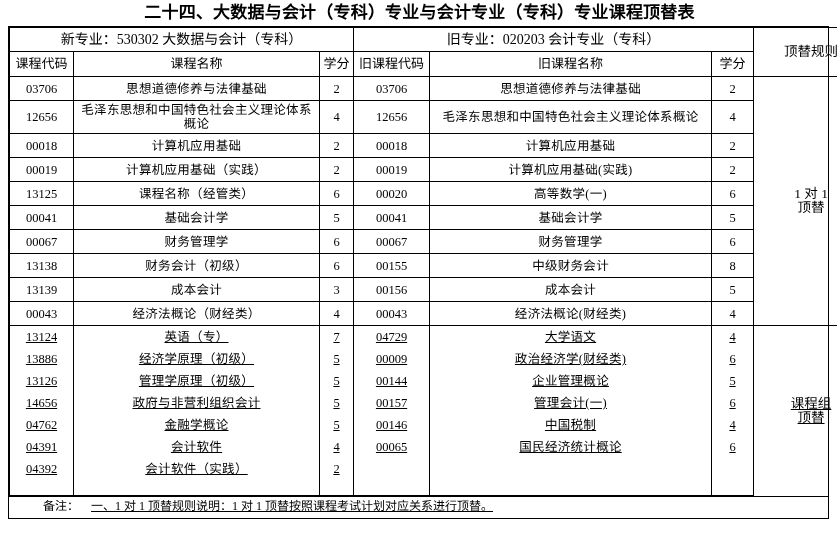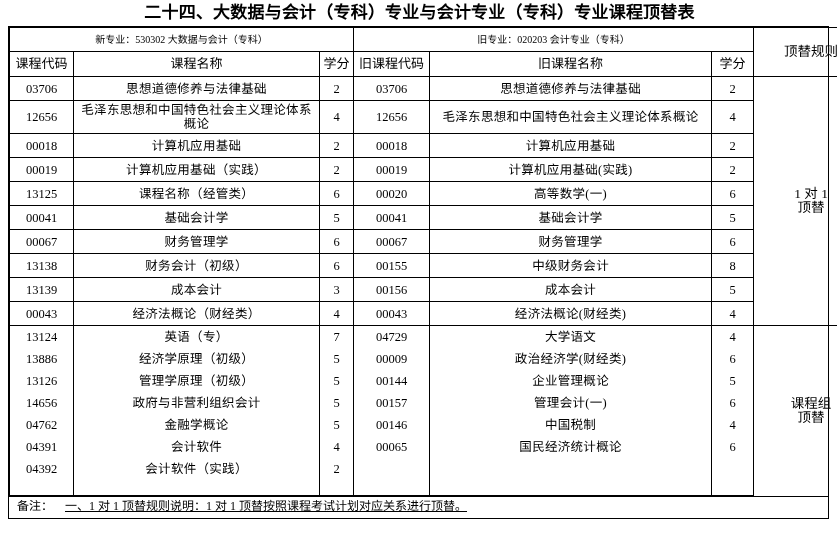--- a/index.html
+++ b/index.html
@@ -66,39 +66,40 @@
   
   col.c-code   { width: 64px; }
   col.c-name   { width: 246px; }
   col.c-cred   { width: 34px; }
   col.c-ocode  { width: 76px; }
   col.c-oname  { width: 282px; }
   col.c-ocred  { width: 42px; }
   col.c-rule   { width: 115px; }
 
   .grp-head {
-    font-size: 10px;
+    font-size: 14px;
     height: 21px;
   }
   .col-head {
     font-size: 13px;
     height: 22px;
   }
   .rule-head {
     font-size: 13.5px;
   }
 
   tr.data-row td { height: 21px; }
   tr.data-row.tall td { height: 30px; }
 
   
   tr.grp2 td {
     border-top: 0;
     border-bottom: 0;
     height: 20px;
+    text-decoration: underline;
   }
   tr.grp2.first td { border-top: 1px solid #000; }
   tr.grp2.last  td { border-bottom: 1px solid #000; }
   tr.grp2.pad td { height: 13px; }
 
   td.rule-cell {
     font-size: 13.5px;
     line-height: 20px;
   }
   td.name-cell { letter-spacing: 0.3px; }
@@ -118,20 +119,21 @@
   }
   .note-line {
     display: flex;
     white-space: nowrap;
   }
   .note-label {
     width: 52px;
     flex: 0 0 52px;
     padding-left: 4px;
     box-sizing: border-box;
+    margin-left: 26px;
   }
   .note-body { flex: 1 1 auto; text-decoration: underline; }
   .ind-2 { padding-left: 74px; }
 </style>
 </head>
 <body>
 
 <div id="page">
 
   <h1 class="page-title">二十四、大数据与会计（专科）专业与会计专业（专科）专业课程顶替表</h1>

